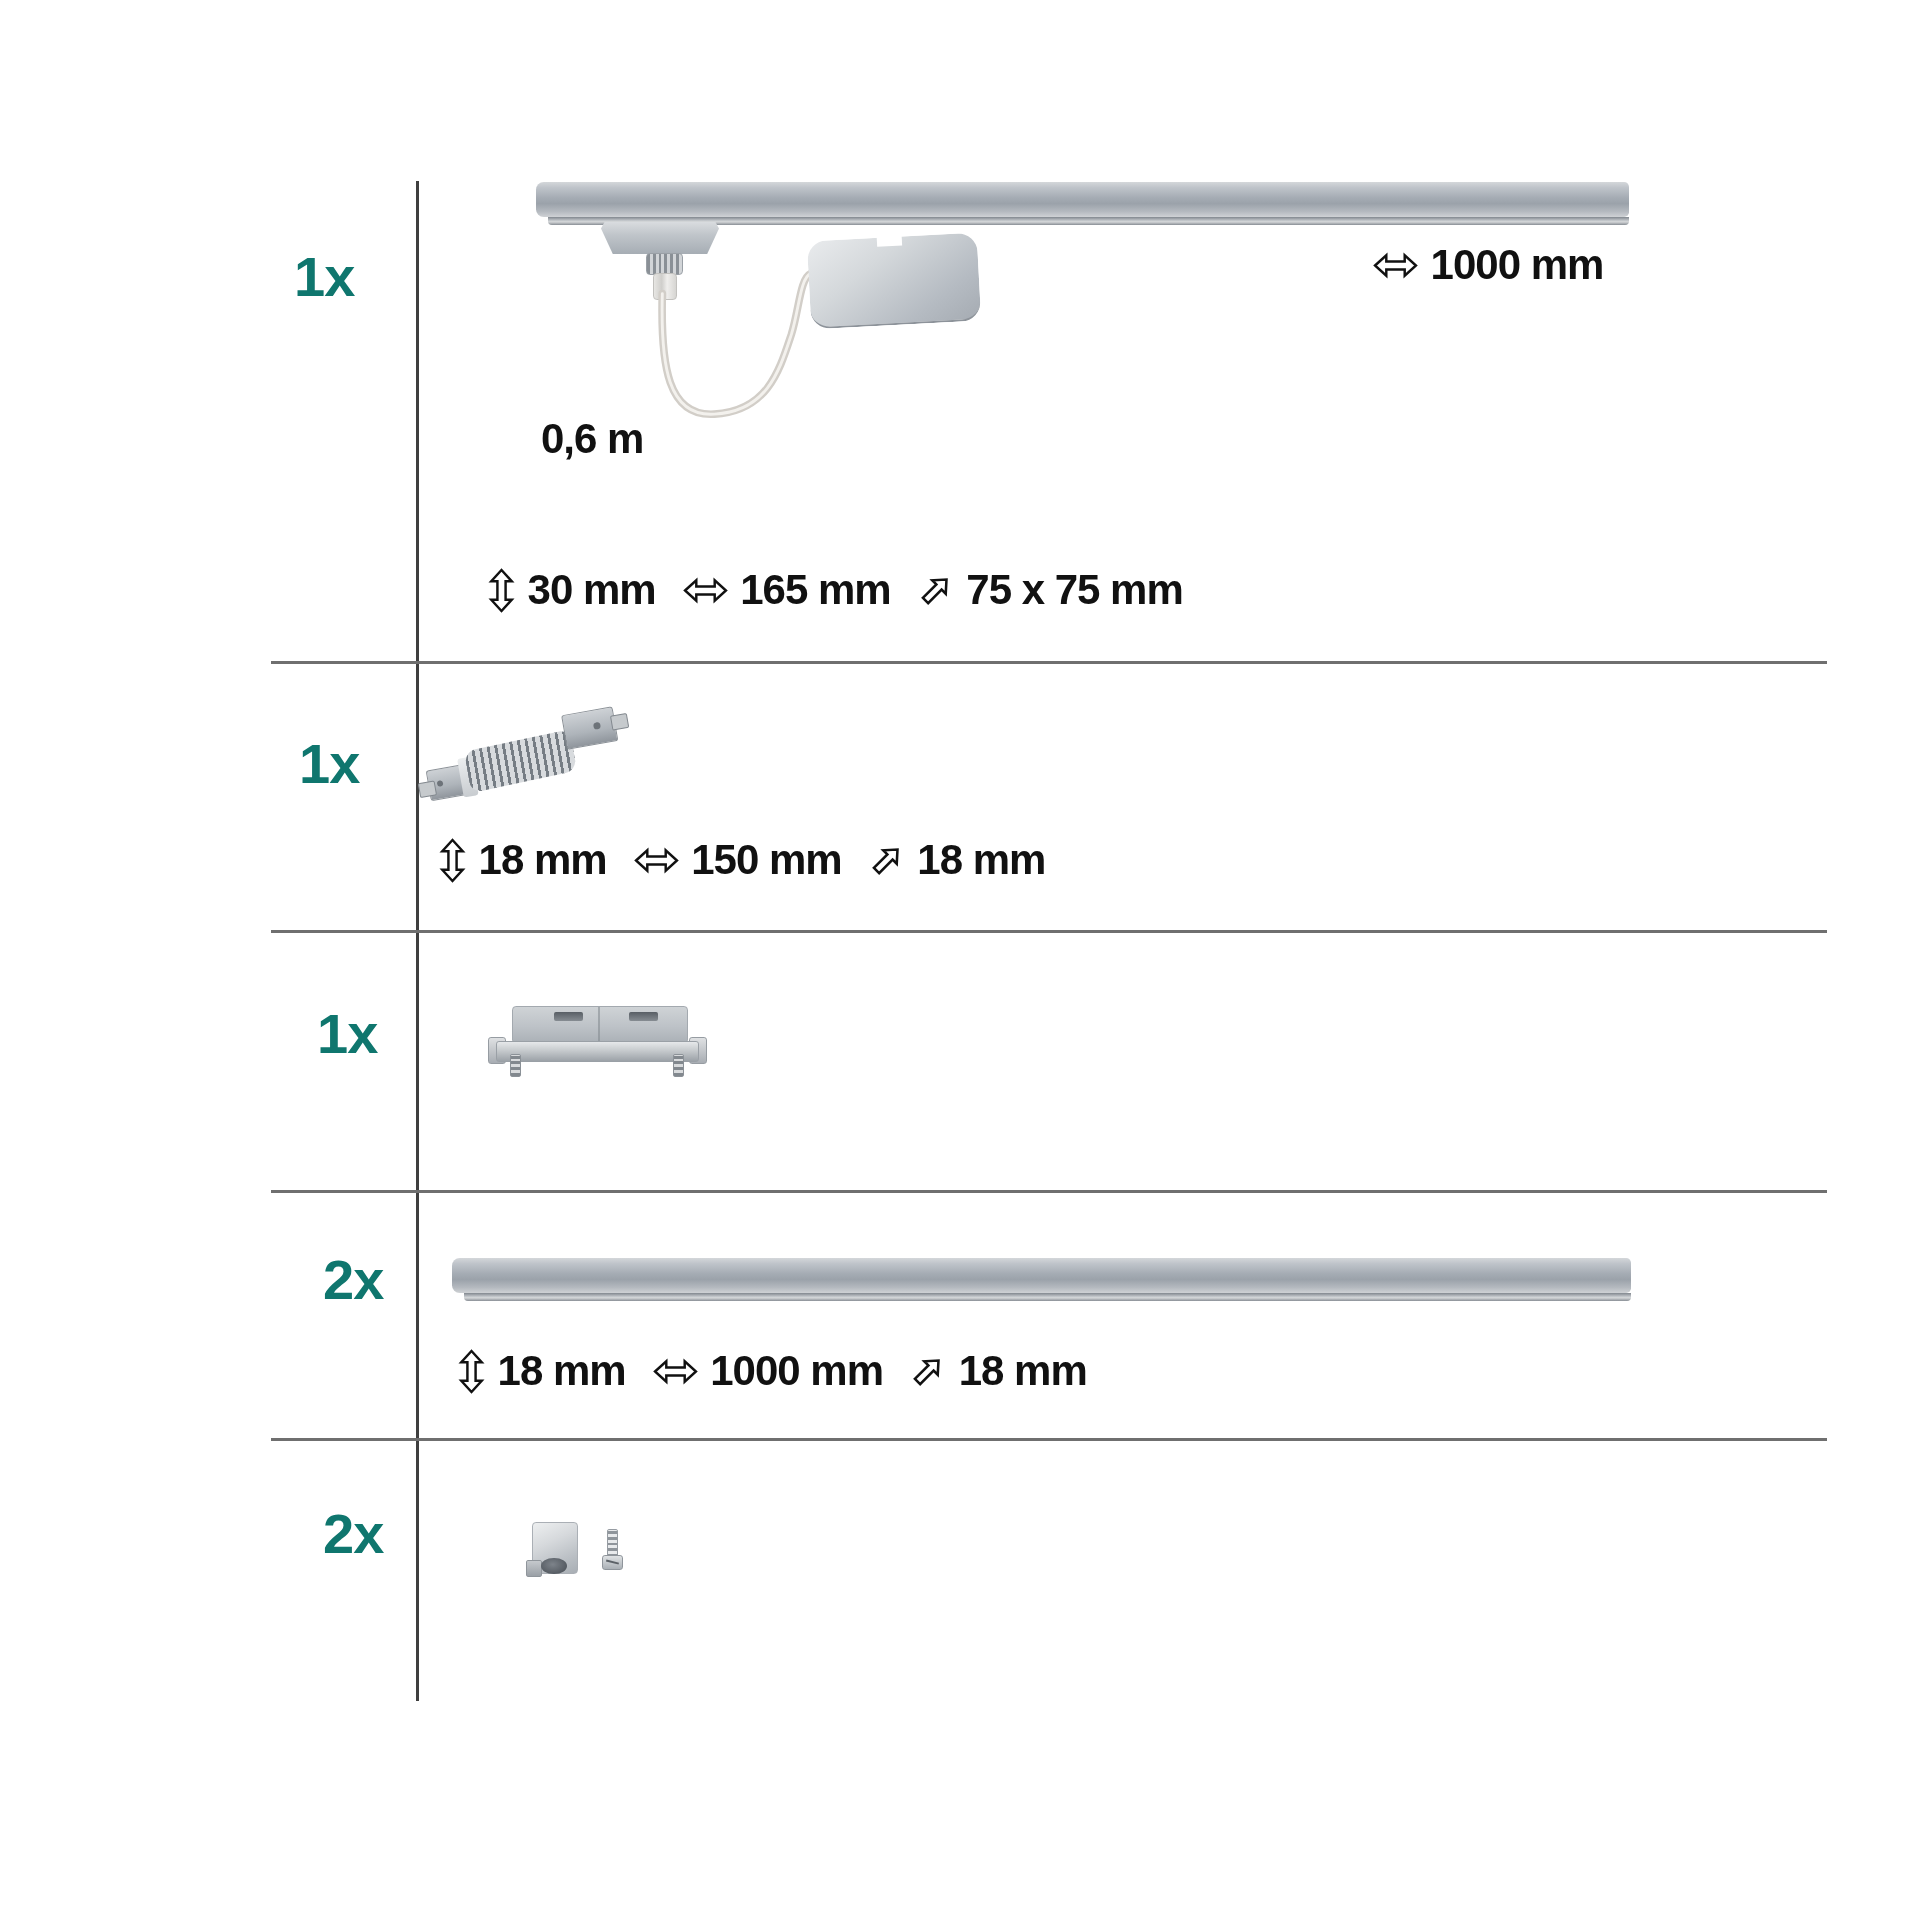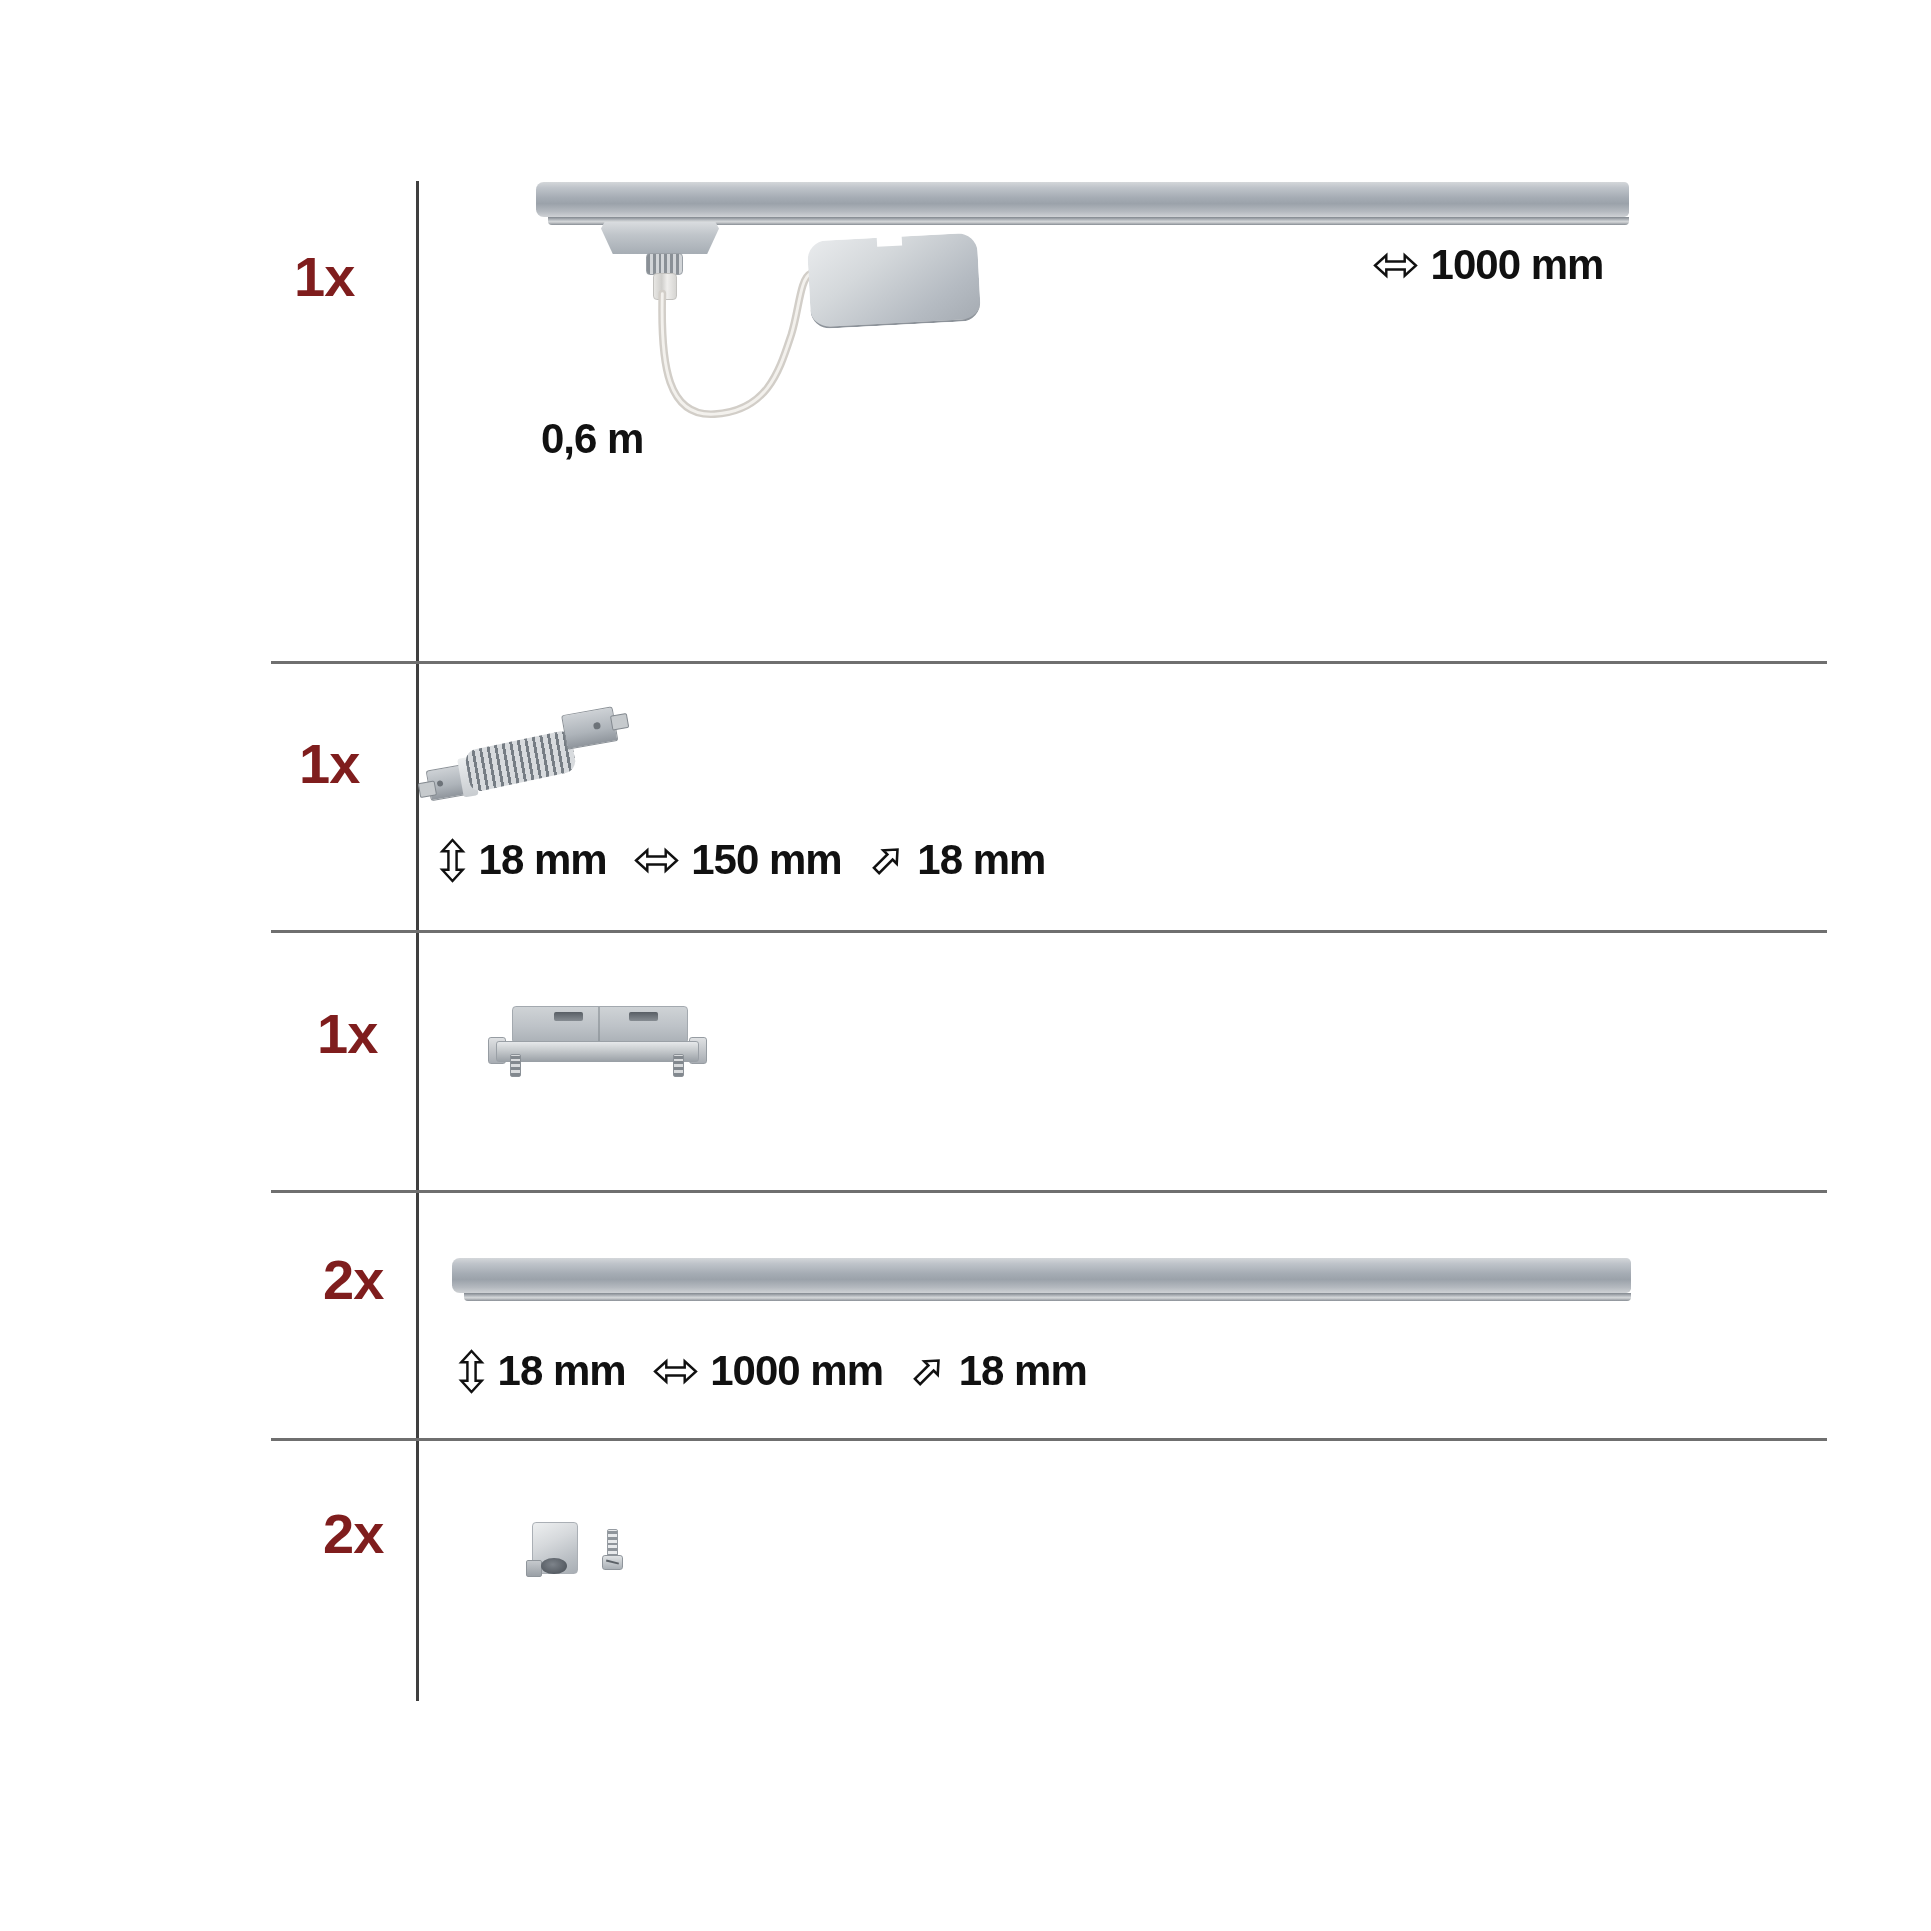--- a/index.html
+++ b/index.html
@@ -3,21 +3,21 @@
 <meta charset="utf-8">
 <style>
   html,body{margin:0;padding:0;background:#fff;}
   .sheet{
     position:relative;width:1931px;height:1931px;background:#ffffff;
     font-family:"Liberation Sans",sans-serif;color:#111;overflow:hidden;
   }
   .vline{position:absolute;left:416px;top:181px;width:2.9px;height:1520px;background:#3f3f3f;}
   .hline{position:absolute;left:271px;width:1556px;height:2.9px;background:#6f6f6f;}
   .qty{
-    position:absolute;font-size:56px;font-weight:700;color:#7f1d1d;
+    position:absolute;font-size:56px;font-weight:700;color:#0f766e;
     letter-spacing:-1px;line-height:1;
   }
   .txt{position:absolute;font-size:42px;font-weight:700;letter-spacing:-1px;white-space:nowrap;}
   .dim-line{position:absolute;display:flex;align-items:flex-end;gap:27px;}
   .dim-group{display:flex;align-items:center;gap:12.6px;}
   .dim-group .val{font-size:42px;font-weight:700;letter-spacing:-1px;white-space:nowrap;}
   .ic-v{width:27px;height:45px;}
   .ic-h{width:45px;height:27px;}
   .ic-d{width:36px;height:36px;}
   
@@ -149,20 +149,40 @@
 
   <div class="dim-line" style="left:1373px;top:241px">
     <div class="dim-group">
       <svg class="ic-h" viewBox="0 0 47 28" width="45" height="27">
           <use href="#arrow-h"></use>
         </svg>
       <span class="val">1000 mm</span>
     </div>
   </div>
 
+  <div class="dim-line" style="left:488px;top:566px">
+    <div class="dim-group">
+      <svg class="ic-v" viewBox="0 0 28 47" width="27" height="45">
+          <use href="#arrow-v"></use>
+        </svg>
+      <span class="val">30 mm</span>
+    </div>
+    <div class="dim-group">
+      <svg class="ic-h" viewBox="0 0 47 28" width="45" height="27">
+          <use href="#arrow-h"></use>
+        </svg>
+      <span class="val">165 mm</span>
+    </div>
+    <div class="dim-group">
+      <svg class="ic-d" viewBox="0 0 37 37" width="36" height="36">
+          <use href="#arrow-d"></use>
+        </svg>
+      <span class="val">75 x 75 mm</span>
+    </div>
+  </div>
 
   <div class="flex-wrap">
     <div class="flex-block" style="left:0;top:39px;width:44px;height:29px">
       <div class="flex-dot" style="left:7.7px;top:10.6px"></div>
     </div>
     <div class="flex-clip" style="left:-9.7px;top:50px"></div>
     <div class="flex-joint"></div>
     <div class="flex-corru"></div>
     <div class="flex-block" style="left:143px;top:7.7px;width:50px;height:33px">
       <div class="flex-dot" style="left:29px;top:12.6px"></div>

